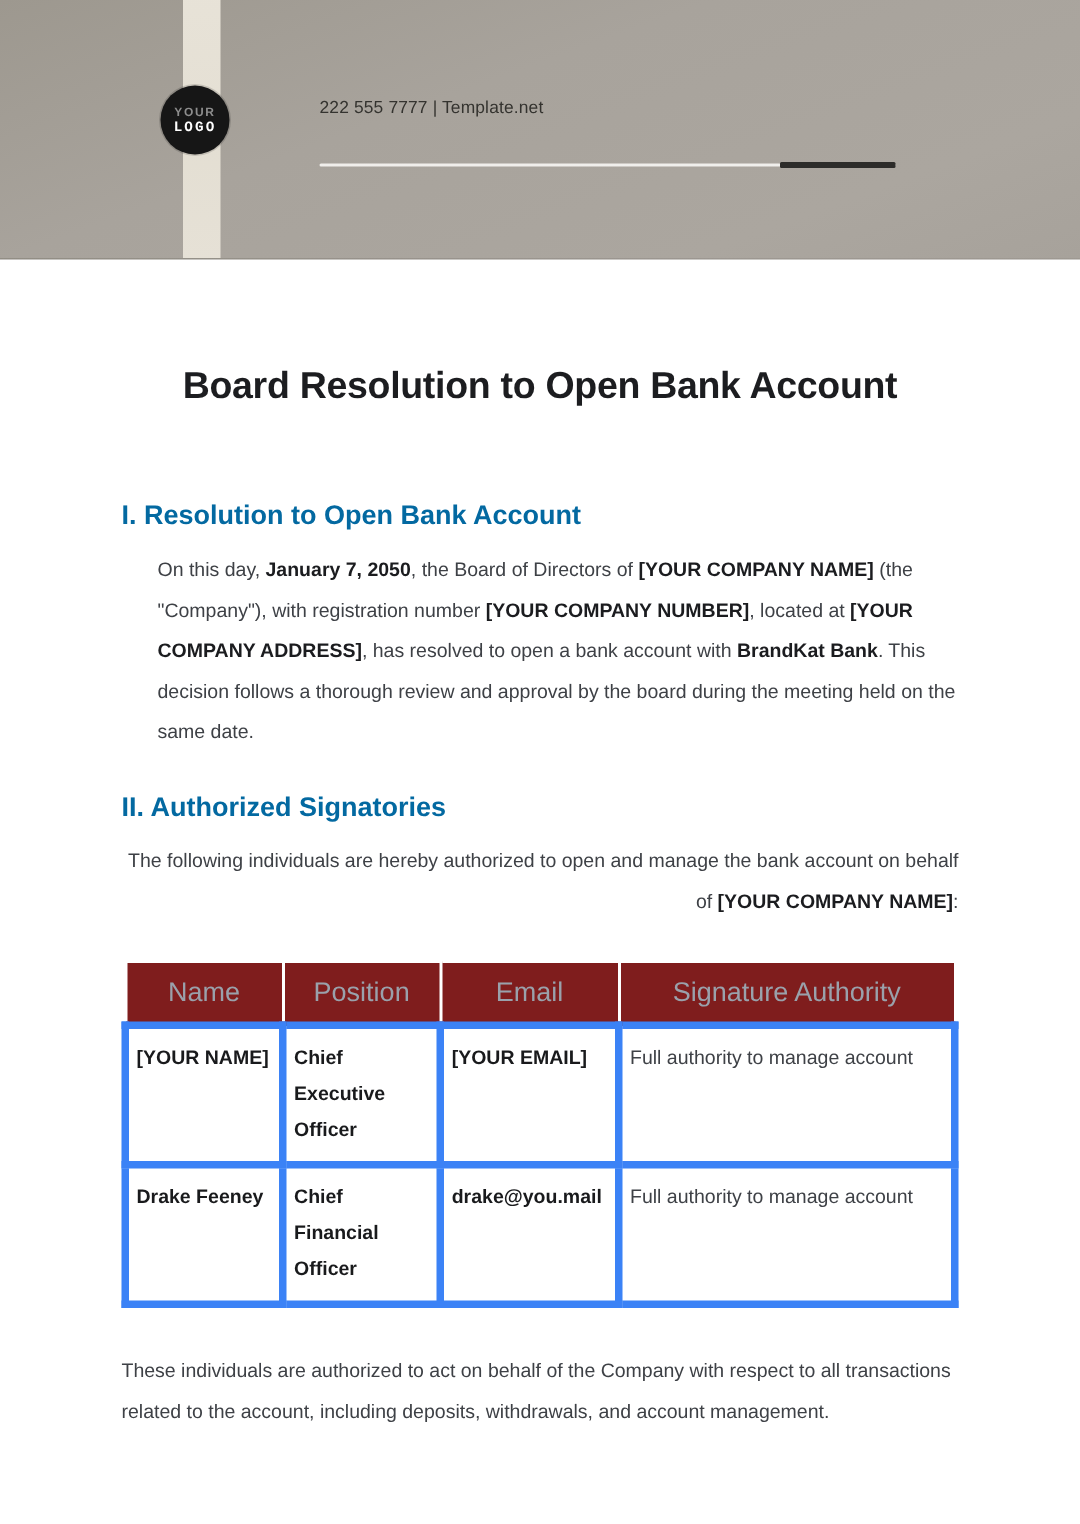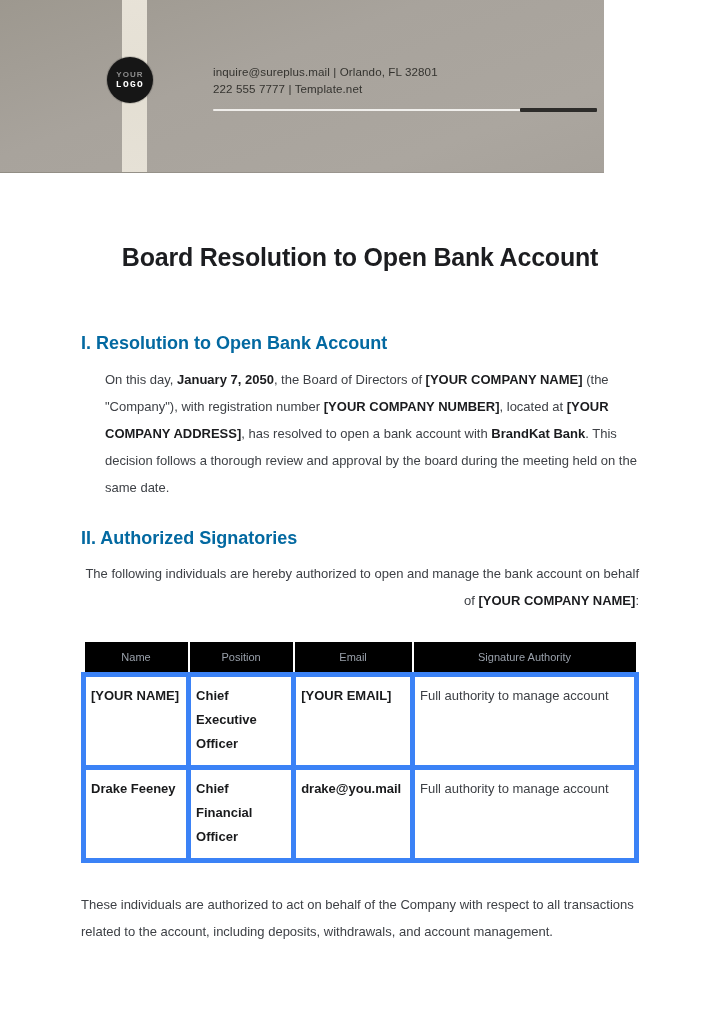--- a/index.html
+++ b/index.html
@@ -5,21 +5,21 @@
   * { margin:0; padding:0; box-sizing:border-box; }
   html,body { background:#ffffff; }
   body {
     width:720px; height:1016px; margin:0 auto; overflow:hidden;
     font-family:"Liberation Sans","DejaVu Sans",sans-serif;
     position:relative;
   }
 
   
   .header {
-    position:relative; width:604px; height:173px;
+    position:relative; width:720px; height:173px;
     background:linear-gradient(160deg,#9d988f 0%,#a8a39c 40%,#aba69f 78%,#a7a29b 100%);
     border-bottom:1px solid rgba(0,0,0,0.07);
   }
   .header-stripe {
     position:absolute; left:122px; top:0; width:25px; height:100%;
     background:linear-gradient(180deg,#ebe6db 0%,#e7e2d6 60%,#e9e4d9 100%);
     opacity:.95;
   }
   .logo-circle {
     position:absolute; left:107px; top:57px; width:46px; height:46px;
@@ -61,22 +61,22 @@
   p.body-text b, p.body-text strong { color:#1b1c1f; font-weight:700; }
   .para-1 { margin-top:12px;margin-left:24px; }
   .para-2 { margin-top:11px;text-align:right; }
   .para-3 { margin-top:28px; }
 
   
   table.signatories {
     margin-top:26px; width:100%; border-collapse:collapse; table-layout:fixed;
   }
   .signatories th {
-    background:#000000; border:2px solid #ffffff;
-    color:#9aa1ab; font-weight:500; font-size:11px;
+    background:#7f1d1d; border:2px solid #ffffff;
+    color:#9aa1ab; font-weight:500; font-size:18px;
     padding:9px 4px; text-align:center;
   }
   .signatories td {
     border:5px solid #3b82f6; vertical-align:top;
     padding:7px 6px 9px 5px; font-size:13px; line-height:24px; color:#3e4146;
   }
   .signatories td.cell-bold { font-weight:700; color:#191a1c; }
   .col-name { width:19%; } .col-position { width:19%; }
   .col-email { width:21.5%; } .col-authority { width:40.5%; }
 </style>
@@ -85,21 +85,20 @@
 
 <div class="header">
   <div class="header-stripe"></div>
 
   <div class="logo-circle">
     <span class="logo-line1">YOUR</span>
     <span class="logo-line2">LOGO</span>
   </div>
 
   <div class="contact">
-    <div>inquire@sureplus.mail | Orlando, FL 32801</div>
     <div>222 555 7777 | Template.net</div>
   </div>
 
   <div class="header-divider">
     <div class="header-divider-accent"></div>
   </div>
 </div>
 
 <div class="content">
 

